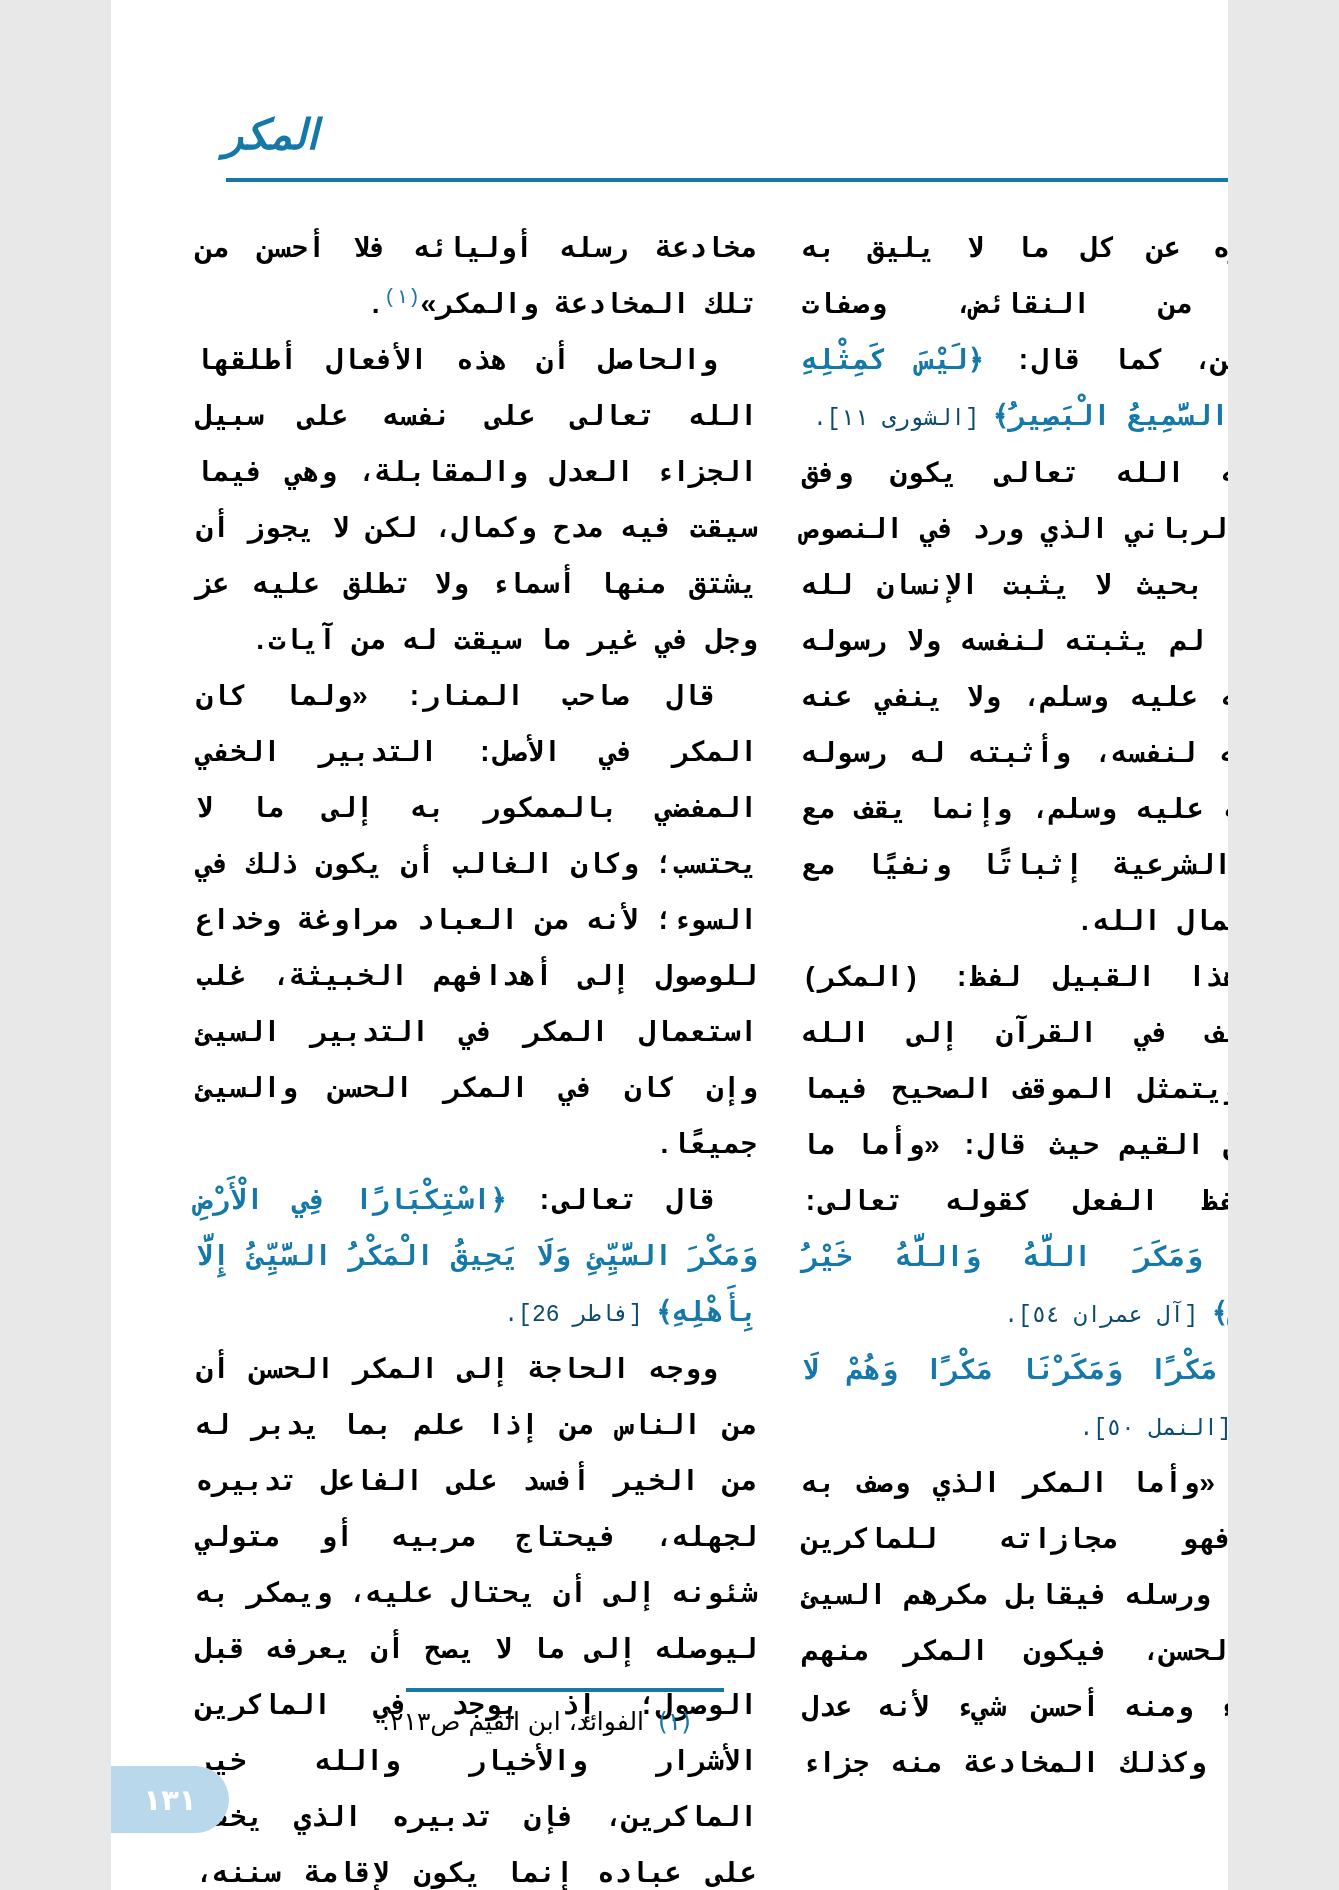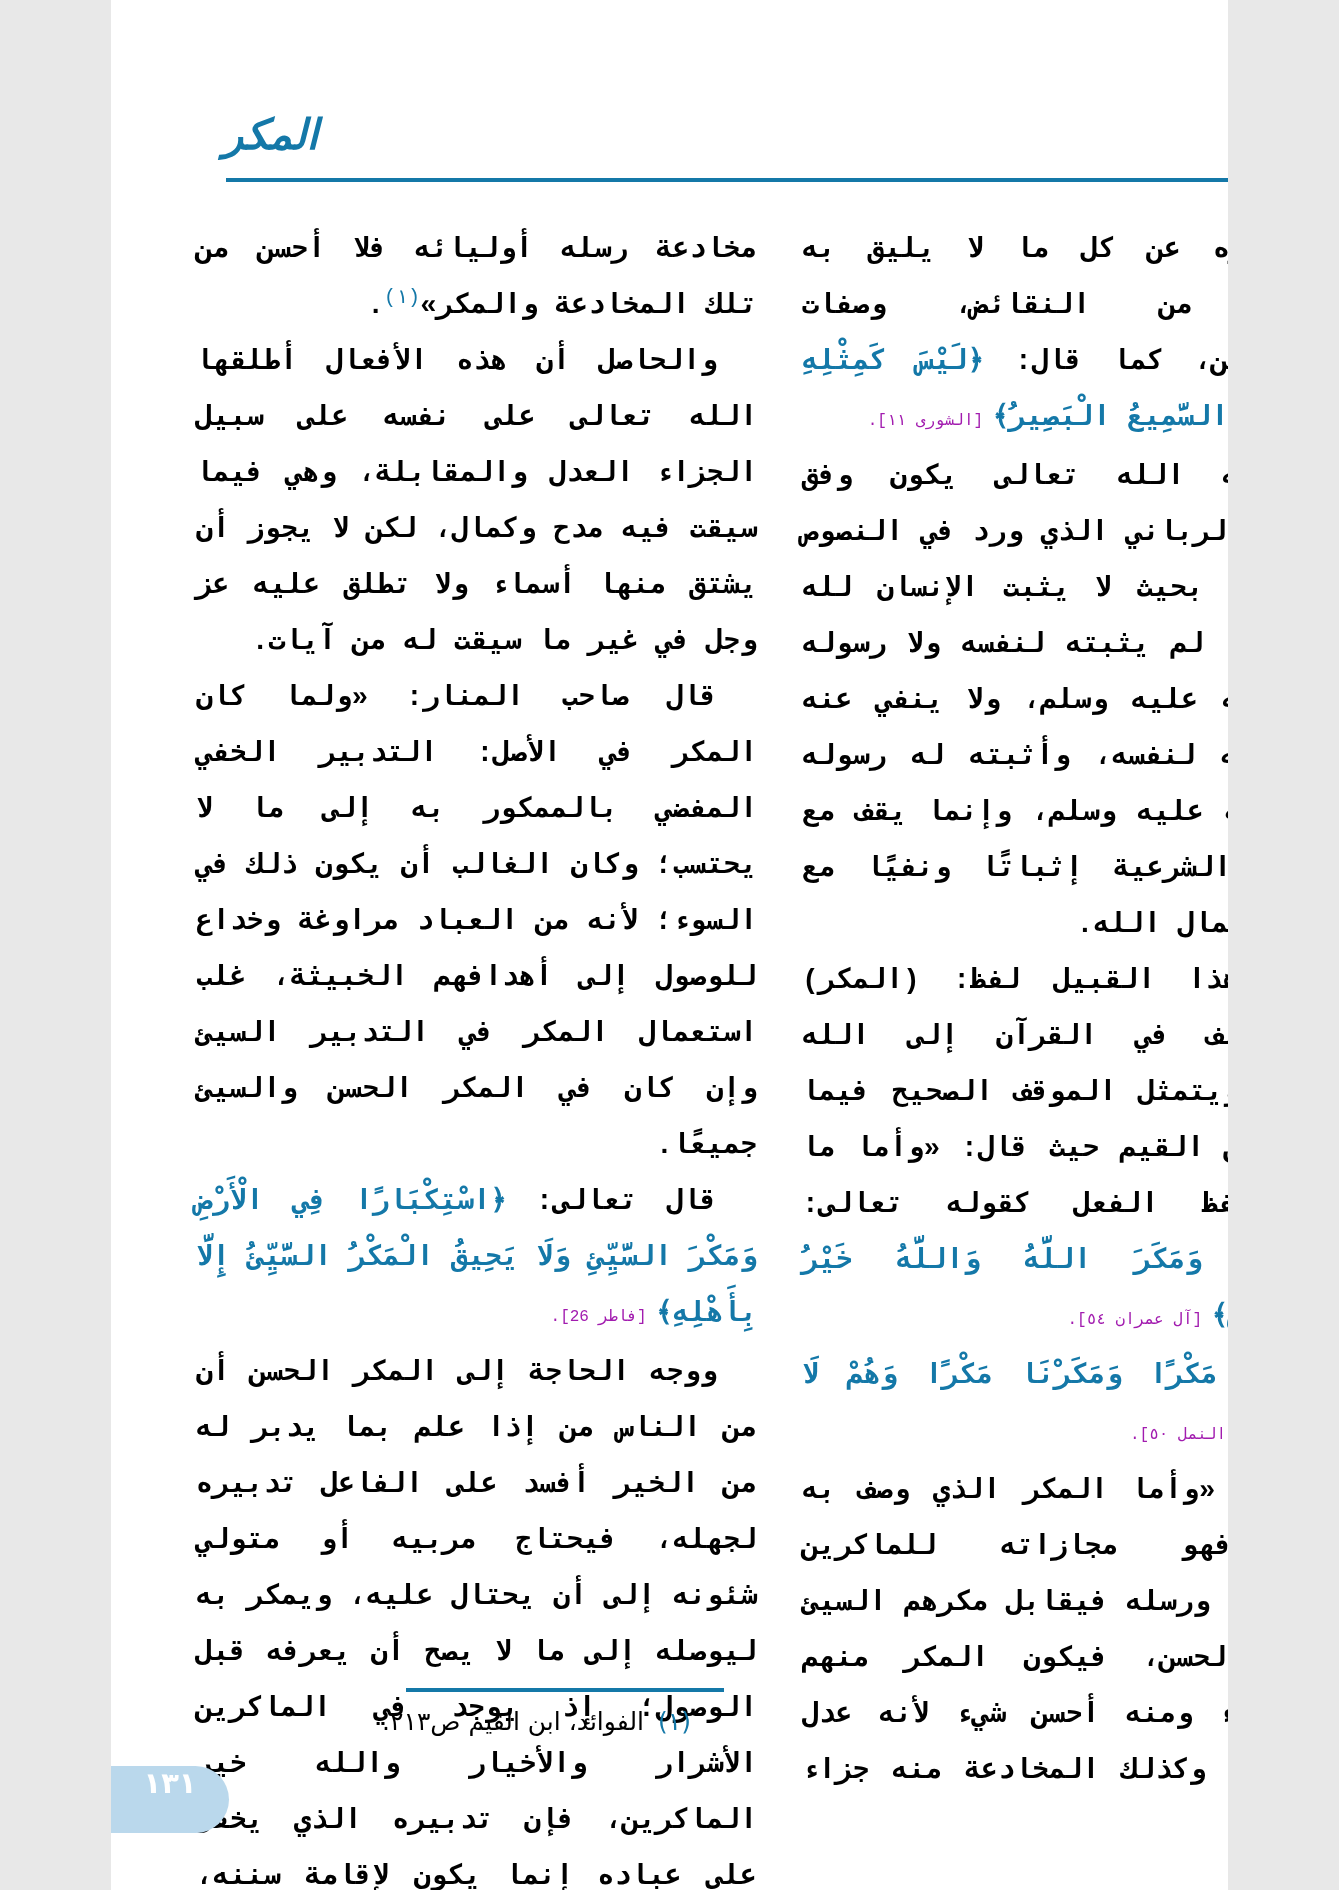--- a/index.html
+++ b/index.html
@@ -40,21 +40,21 @@
     font-size:28px;
     font-weight:700;
     line-height:56px;
     color:#000;
     text-align:justify;
     font-family:Liberation Mono, monospace;
   }
   .col p{margin:0;}
   .col p.indent{text-indent:40px;}
   .quran{color:#1478A8;font-weight:700;}
-  .ref{color:#a21caf;font-weight:400;font-size:16px;}
+  .ref{color:#0c4a6e;font-weight:400;font-size:23px;}
   .fnref{color:#1478A8;font-weight:400;font-size:20px;vertical-align:super;line-height:0;}
   .footnote-rule{
     position:absolute;
     left:295px;top:1688px;
     width:318px;height:4px;
     background:#1478A8;
   }
   .footnote{
     position:absolute;
     left:238px;top:1698px;
@@ -66,21 +66,21 @@
     color:#000;
     line-height:48px;
   }
   .footnote .fnmark{color:#1478A8;margin-left:14px;}
   .page-number-pill{
     position:absolute;
     left:0;top:1766px;
     width:118px;height:67px;
     background:#BAD8EC;
     border-radius:0 34px 34px 0;
-    display:flex;justify-content:center;
+    display:flex;align-items:center;justify-content:center;
   }
   .page-number{
     color:#ffffff;
     font-size:29px;
     font-weight:700;
   }
   .website{
     position:absolute;
     left:153px;top:1786px;
     direction:ltr;

